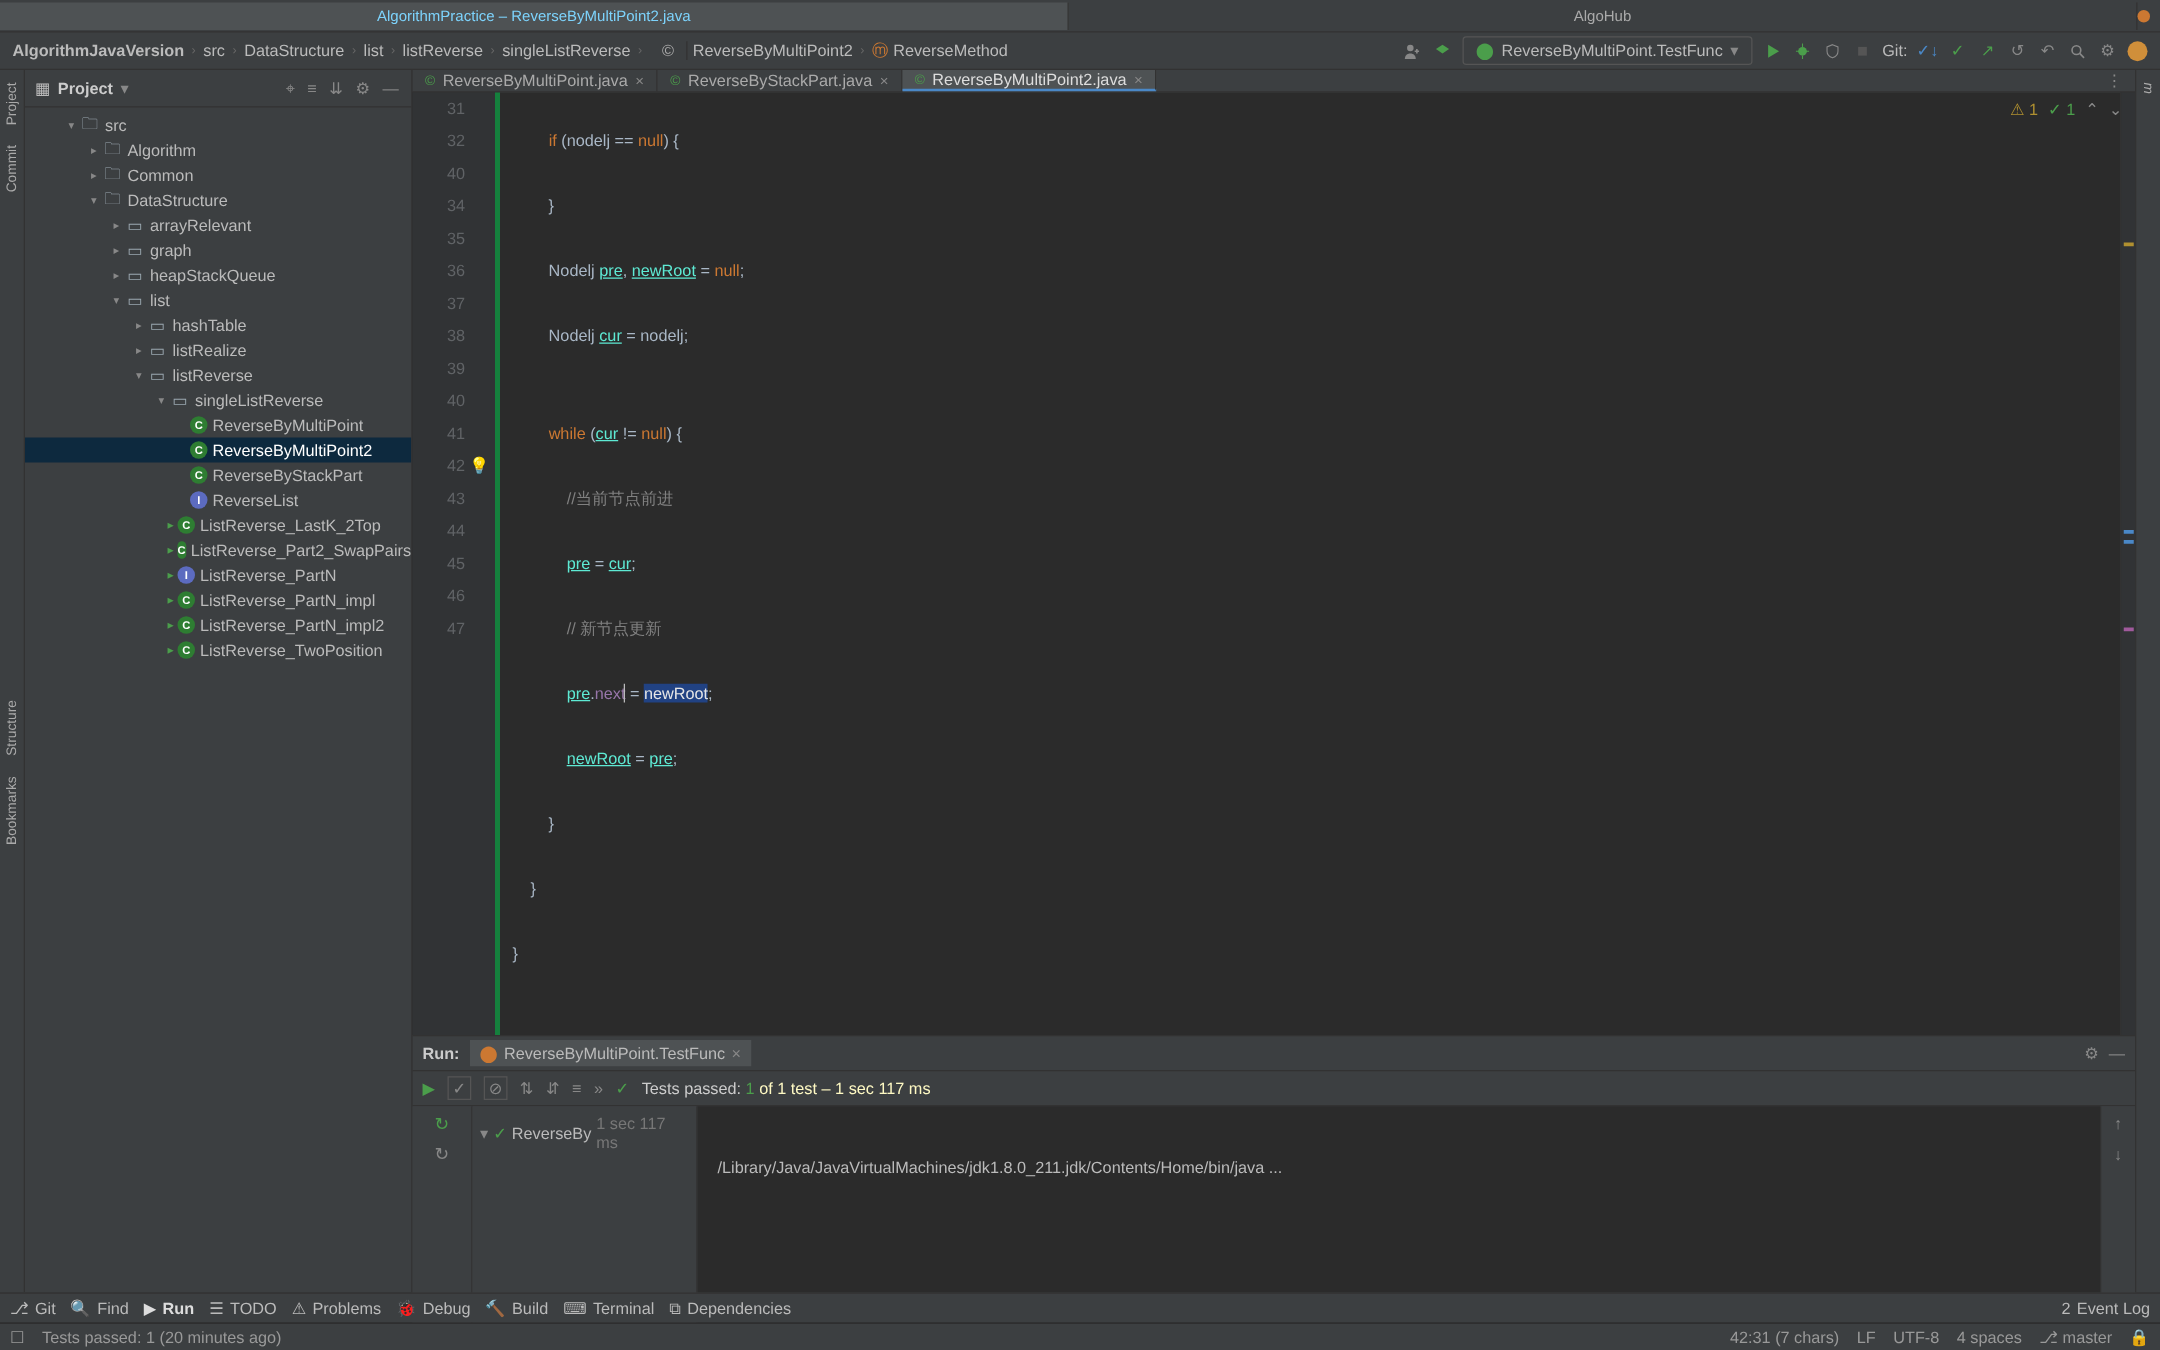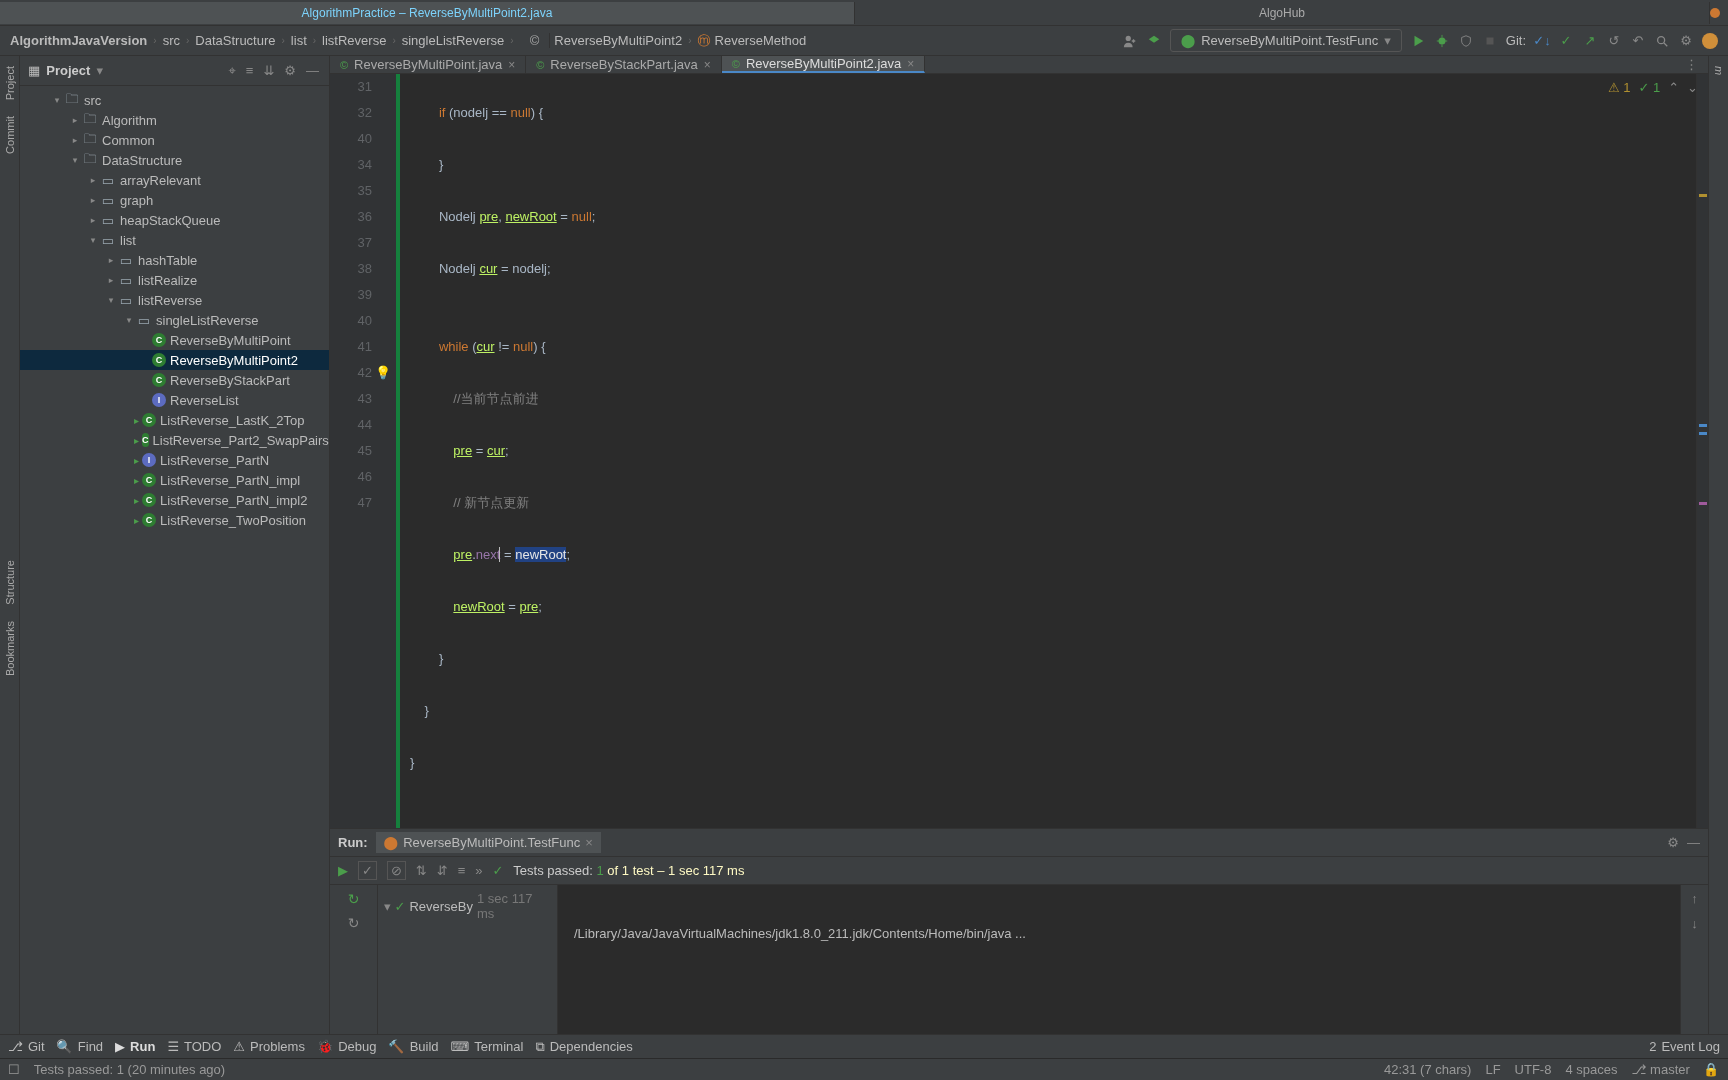--- a/index.html
+++ b/index.html
@@ -54,21 +54,21 @@
 .etab .close { color: #888; font-size: 12px; }
 .etabs .spacer { flex: 1; }
 .editor-body { flex: 1; display: flex; font-family: "JetBrains Mono", Menlo, Consolas, monospace; font-size: 14px; position: relative; }
 .gutter { width: 70px; background: #313335; border-right: 4px solid #15803d; text-align: right; padding-right: 24px; color: #606366; line-height: 26px; position: relative; }
 .gutter .lnline { height: 26px; }
 .gutter .bulb { position: absolute; right: 4px; top: 286px; color: #ffc66d; }
 .code { flex: 1; padding-left: 10px; line-height: 26px; white-space: pre; color: #a9b7c6; }
 .code .kw { color: #cc7832; }
 .code .fld { color: #9876aa; }
 .code .cmt { color: #808080; }
-.code .id { color: #bef264; }
+.code .id { color: #5eead4; }
 .code .sel { background: #214283; color: #e6e6e6; }
 .code .cursor { border-left: 1px solid #bbb; margin-left: -1px; }
 .inspect { position: absolute; top: 6px; right: 10px; display: flex; gap: 8px; align-items: center; font-size: 12px; }
 .inspect .warn { color: #b09030; }
 .inspect .ok { color: #4b9e4b; }
 .inspect .nav { color: #888; }
 .marker-strip { width: 12px; background: #313335; border-left: 1px solid #323232; position: relative; }
 .marker-strip .mk { position: absolute; right: 1px; width: 8px; height: 3px; }
 .mk.y { background: #b09030; top: 120px; }
 .mk.b1 { background: #4a88c7; top: 350px; }

